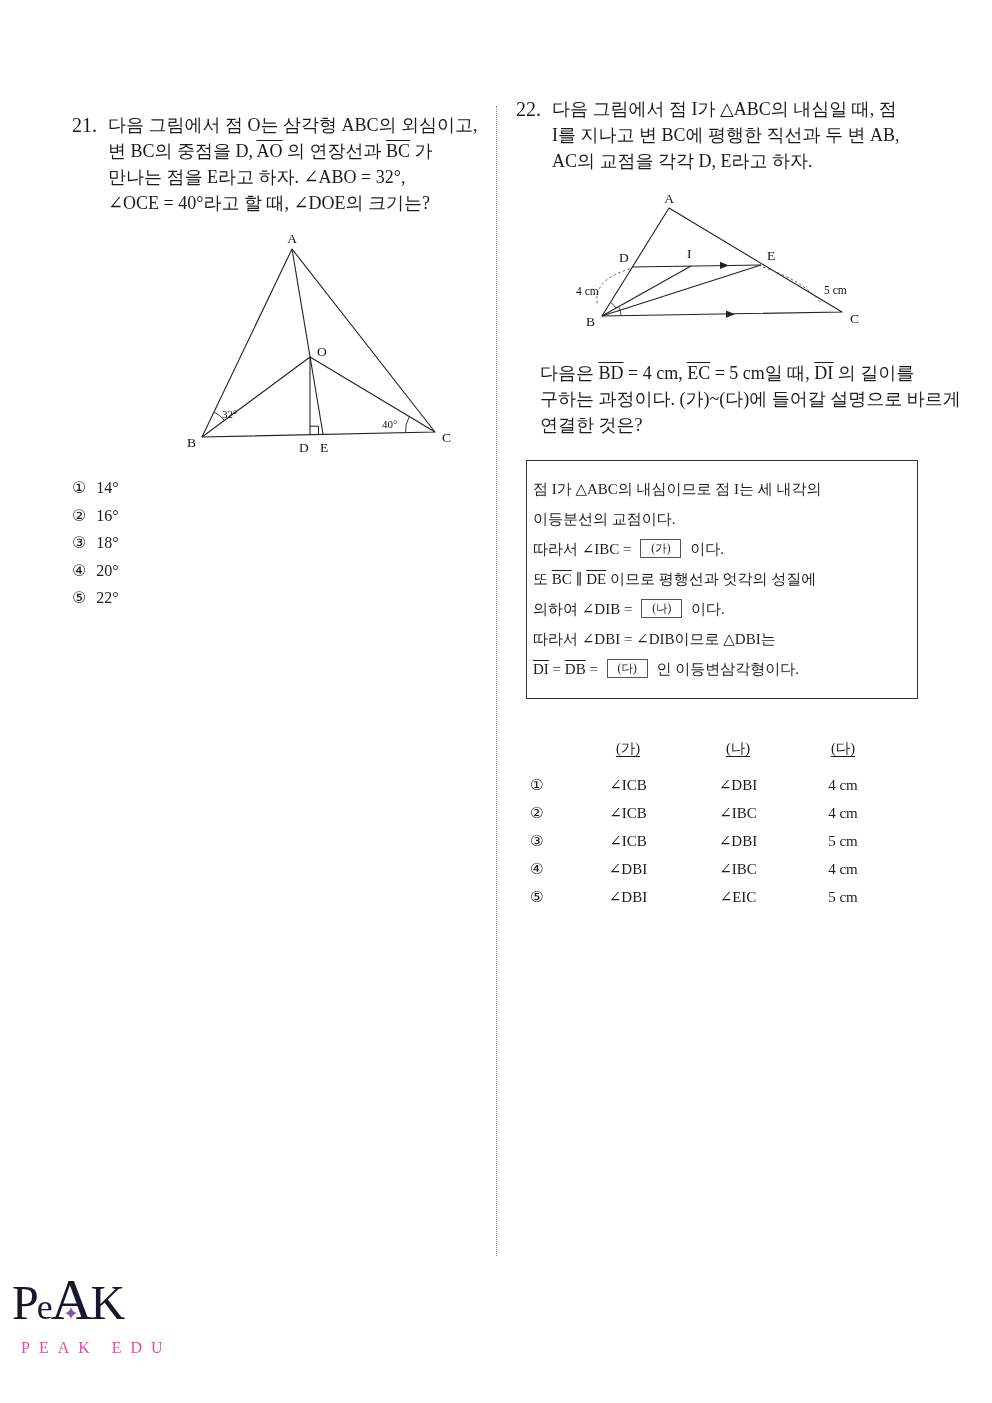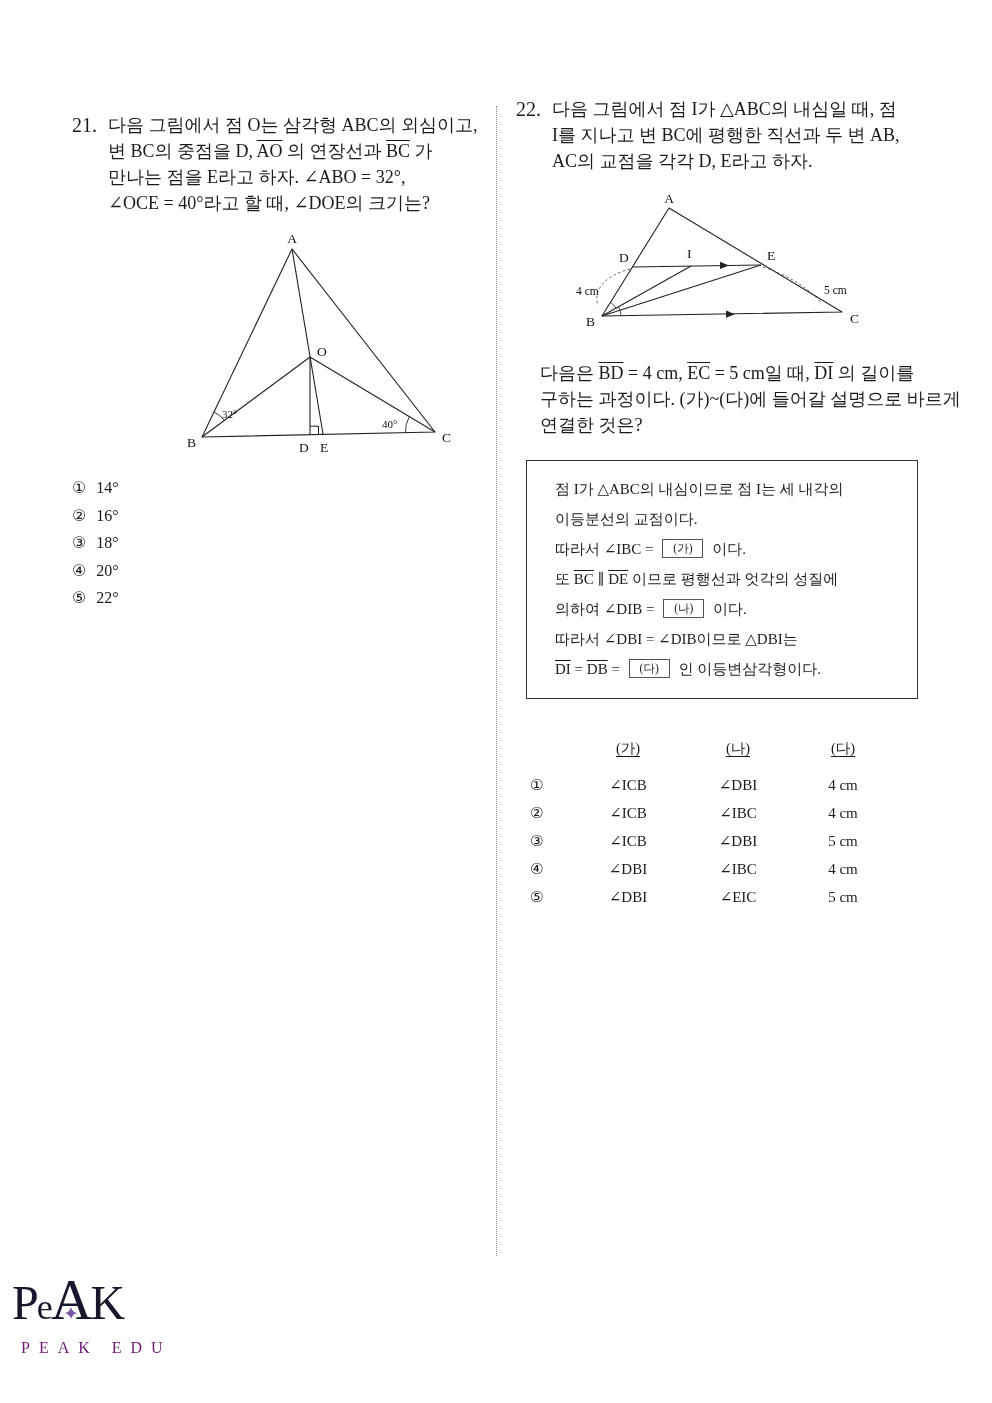--- a/index.html
+++ b/index.html
@@ -35,21 +35,21 @@
   .figtext { font-family:"Liberation Serif","DejaVu Serif",serif; }
 
   .choices { list-style:none; margin-top:14px; }
   .choices li { font-size:16px; line-height:27.5px; }
   .choices .marker { margin-right:10px; }
 
   .para { margin-left:24px; margin-top:16px; }
 
   .exp-box {
     border:1.3px solid #333; width:392px; margin:22px 0 0 10px;
-    padding:13px 15px 14px 28px;
+    padding:13px 15px 14px 6px;
   }
   .exp-box p { font-size:15px; line-height:30px; white-space:nowrap; }
 
   .ans-table {
     display:grid; grid-template-columns:44px 108px 112px 98px;
     margin:36px 0 0 14px;
   }
   .ans-table .hd {
     text-decoration:underline; text-underline-offset:3px;
     text-align:center; font-size:14.5px; line-height:26px; padding-bottom:10px;
@@ -66,21 +66,21 @@
   .lg-p { font-size:48px; }
   .lg-e { font-size:36px; }
   .lg-a { font-size:58px; }
   .lg-k { font-size:48px; }
   .lg-star {
     position:absolute; left:53%; bottom:9px; transform:translateX(-50%);
     color:#7a57a4; font-size:19px; letter-spacing:0;
     font-family:"DejaVu Sans",sans-serif;
   }
   .logo-sub {
-    margin-top:6px; font-size:16px; letter-spacing:9px; text-indent:9px; color:#701a75;
+    margin-top:6px; font-size:16px; letter-spacing:9px; text-indent:9px; color:#ec4899;
     font-family:"Liberation Serif","DejaVu Serif",serif;
   }
 </style>
 </head>
 <body>
 
 <div class="divider"></div>
 
 <section class="prob p21">
   <div class="prob-head">

